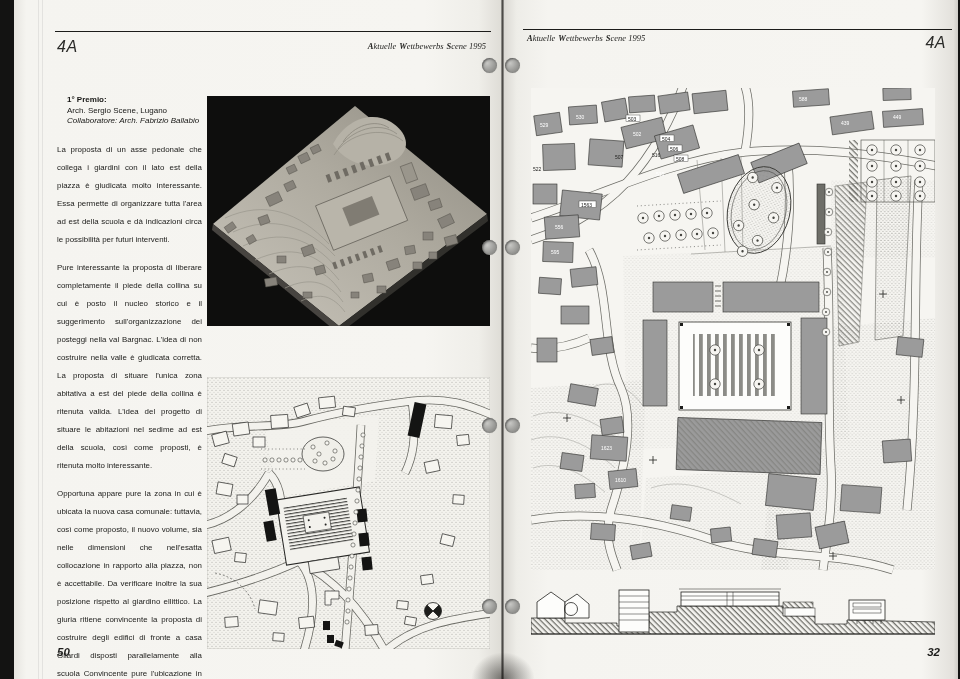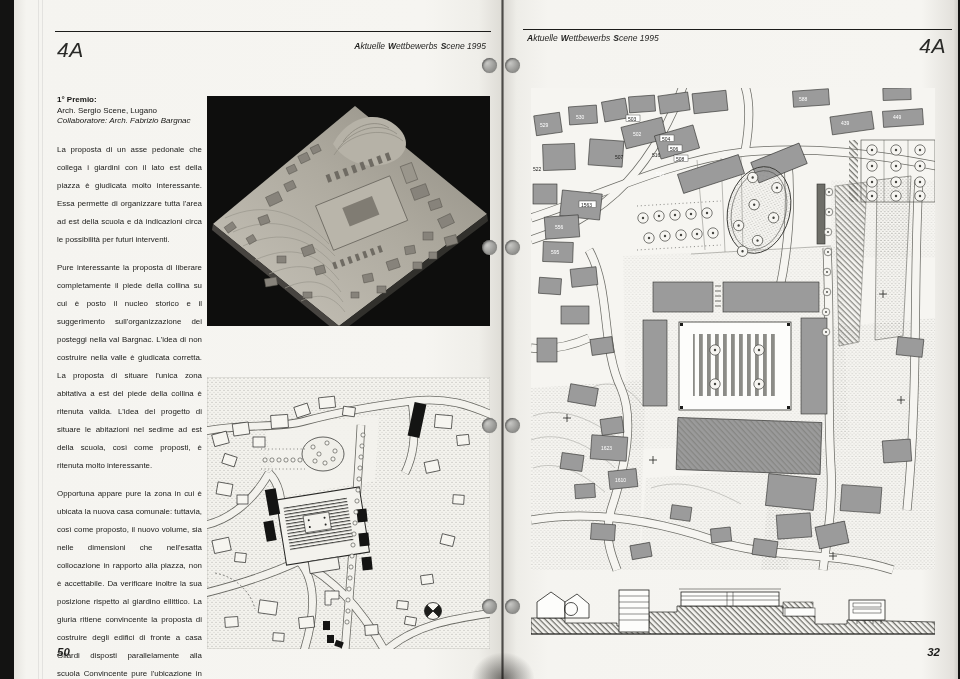--- a/index.html
+++ b/index.html
@@ -21,25 +21,25 @@
   }
   .stack-line{position:absolute;top:0;bottom:0;width:1px;background:rgba(0,0,0,0.07);}
   .fold{position:absolute;top:0;bottom:0;left:501px;width:3px;
     background:linear-gradient(90deg,rgba(0,0,0,0.25),#4d4b48 50%,rgba(0,0,0,0.25));}
   .hole{position:absolute;width:15px;height:15px;border-radius:50%;
     background:radial-gradient(circle at 35% 35%, #c8c8c5, #8d8d8a 70%, #6f6f6c);
     box-shadow:inset 1px 1px 2px rgba(0,0,0,0.45), 0 0 1px rgba(0,0,0,0.2);}
   .fold-bottom-shadow{position:absolute;left:471px;top:652px;width:64px;height:27px;
     background:radial-gradient(ellipse at 50% 100%, rgba(20,18,16,0.55), rgba(20,18,16,0) 70%);}
   .rule{position:absolute;height:1px;background:#1c1c1a;}
-  .section-code{position:absolute;font-style:italic;font-size:21px;color:#2a2a28;letter-spacing:0.5px;}
-  .journal{position:absolute;font-style:italic;font-size:8.5px;color:#1f1f1d;white-space:nowrap;}
+  .section-code{position:absolute;font-style:italic;font-size:16px;color:#2a2a28;letter-spacing:0.5px;}
+  .journal{position:absolute;font-style:italic;font-size:8.5px;color:#1f1f1d;white-space:nowrap;font-family:Liberation Serif, serif;}
   .jw{display:inline-block;margin-right:3px;}
   .jw::first-letter{font-weight:bold;}
-  .credits{position:absolute;left:43px;top:95px;font-size:8px;line-height:10.6px;color:#161614;}
+  .credits{position:absolute;left:53px;top:95px;font-size:8px;line-height:10.6px;color:#161614;}
   .credits .prize{font-weight:bold;}
   .credits .collab{font-style:italic;}
   .bodycol{position:absolute;left:43px;top:141px;width:145px;
     font-size:7.9px;line-height:18px;color:#1b1b19;text-align:justify;}
   .bodycol p{margin:0 0 10px 0;}
   .pagenum{position:absolute;font-style:italic;font-size:11.5px;color:#1d1d1b;font-weight:bold;}
   .fig{position:absolute;display:block;}
   svg text{font-family:"Liberation Sans", sans-serif;}
 </style>
 </head>
@@ -53,21 +53,21 @@
 
     <div class="rule" style="left:41px;top:31px;width:436px"></div>
     <div class="section-code" style="left:43px;top:38px">4A</div>
     <div class="journal" style="right:14px;top:41px">
       <span class="jw">Aktuelle</span><span class="jw">Wettbewerbs</span><span class="jw">Scene 1995</span>
     </div>
 
     <div class="credits">
       <div class="prize">1° Premio:</div>
       <div>Arch. Sergio Scene, Lugano</div>
-      <div class="collab">Collaboratore: Arch. Fabrizio Bargnac</div>
+      <div class="collab">Collaboratore: Arch. Fabrizio Ballabio</div>
     </div>
 
     <div class="bodycol">
       <p>La proposta di un asse pedonale che collega i giardini con il lato est della piazza è giudicata molto interessante. Essa permette di organizzare tutta l'area ad est della scuola e dà indicazioni circa le possibilità per futuri interventi.</p>
       <p>Pure interessante la proposta di liberare completamente il piede della collina su cui è posto il nucleo storico e il suggerimento sull'organizzazione dei posteggi nella val Bargnac. L'idea di non costruire nella valle è giudicata corretta. La proposta di situare l'unica zona abitativa a est del piede della collina è ritenuta valida. L'idea del progetto di situare le abitazioni nel sedime ad est della scuola, così come proposti, è ritenuta molto interessante.</p>
       <p>Opportuna appare pure la zona in cui è ubicata la nuova casa comunale: tuttavia, così come proposto, il nuovo volume, sia nelle dimensioni che nell'esatta collocazione in rapporto alla piazza, non è accettabile. Da verificare inoltre la sua posizione rispetto al giardino ellittico. La giuria ritiene convincente la proposta di costruire degli edifici di fronte a casa Gilardi disposti parallelamente alla scuola Convincente pure l'ubicazione in questa zona del centro COOP, dell'ufficio postale e del rifugio. Il progetto convince soprattutto per le sue potenzialità pianificatorie e per la precisa organizzazione dei sedimi. Convince inoltre per la qualità spaziale di piazza Brocchi ottenibile con interventi minimi. Il progetto individua il luogo più opportuno per l'ubicazione della nuova casa comunale: comunque questo tema dovrà essere oggetto di ulteriori verifiche.</p>
     </div>
 
     <svg class="fig" style="left:193px;top:96px" width="283" height="230" viewBox="0 0 283 230">
       <defs>

